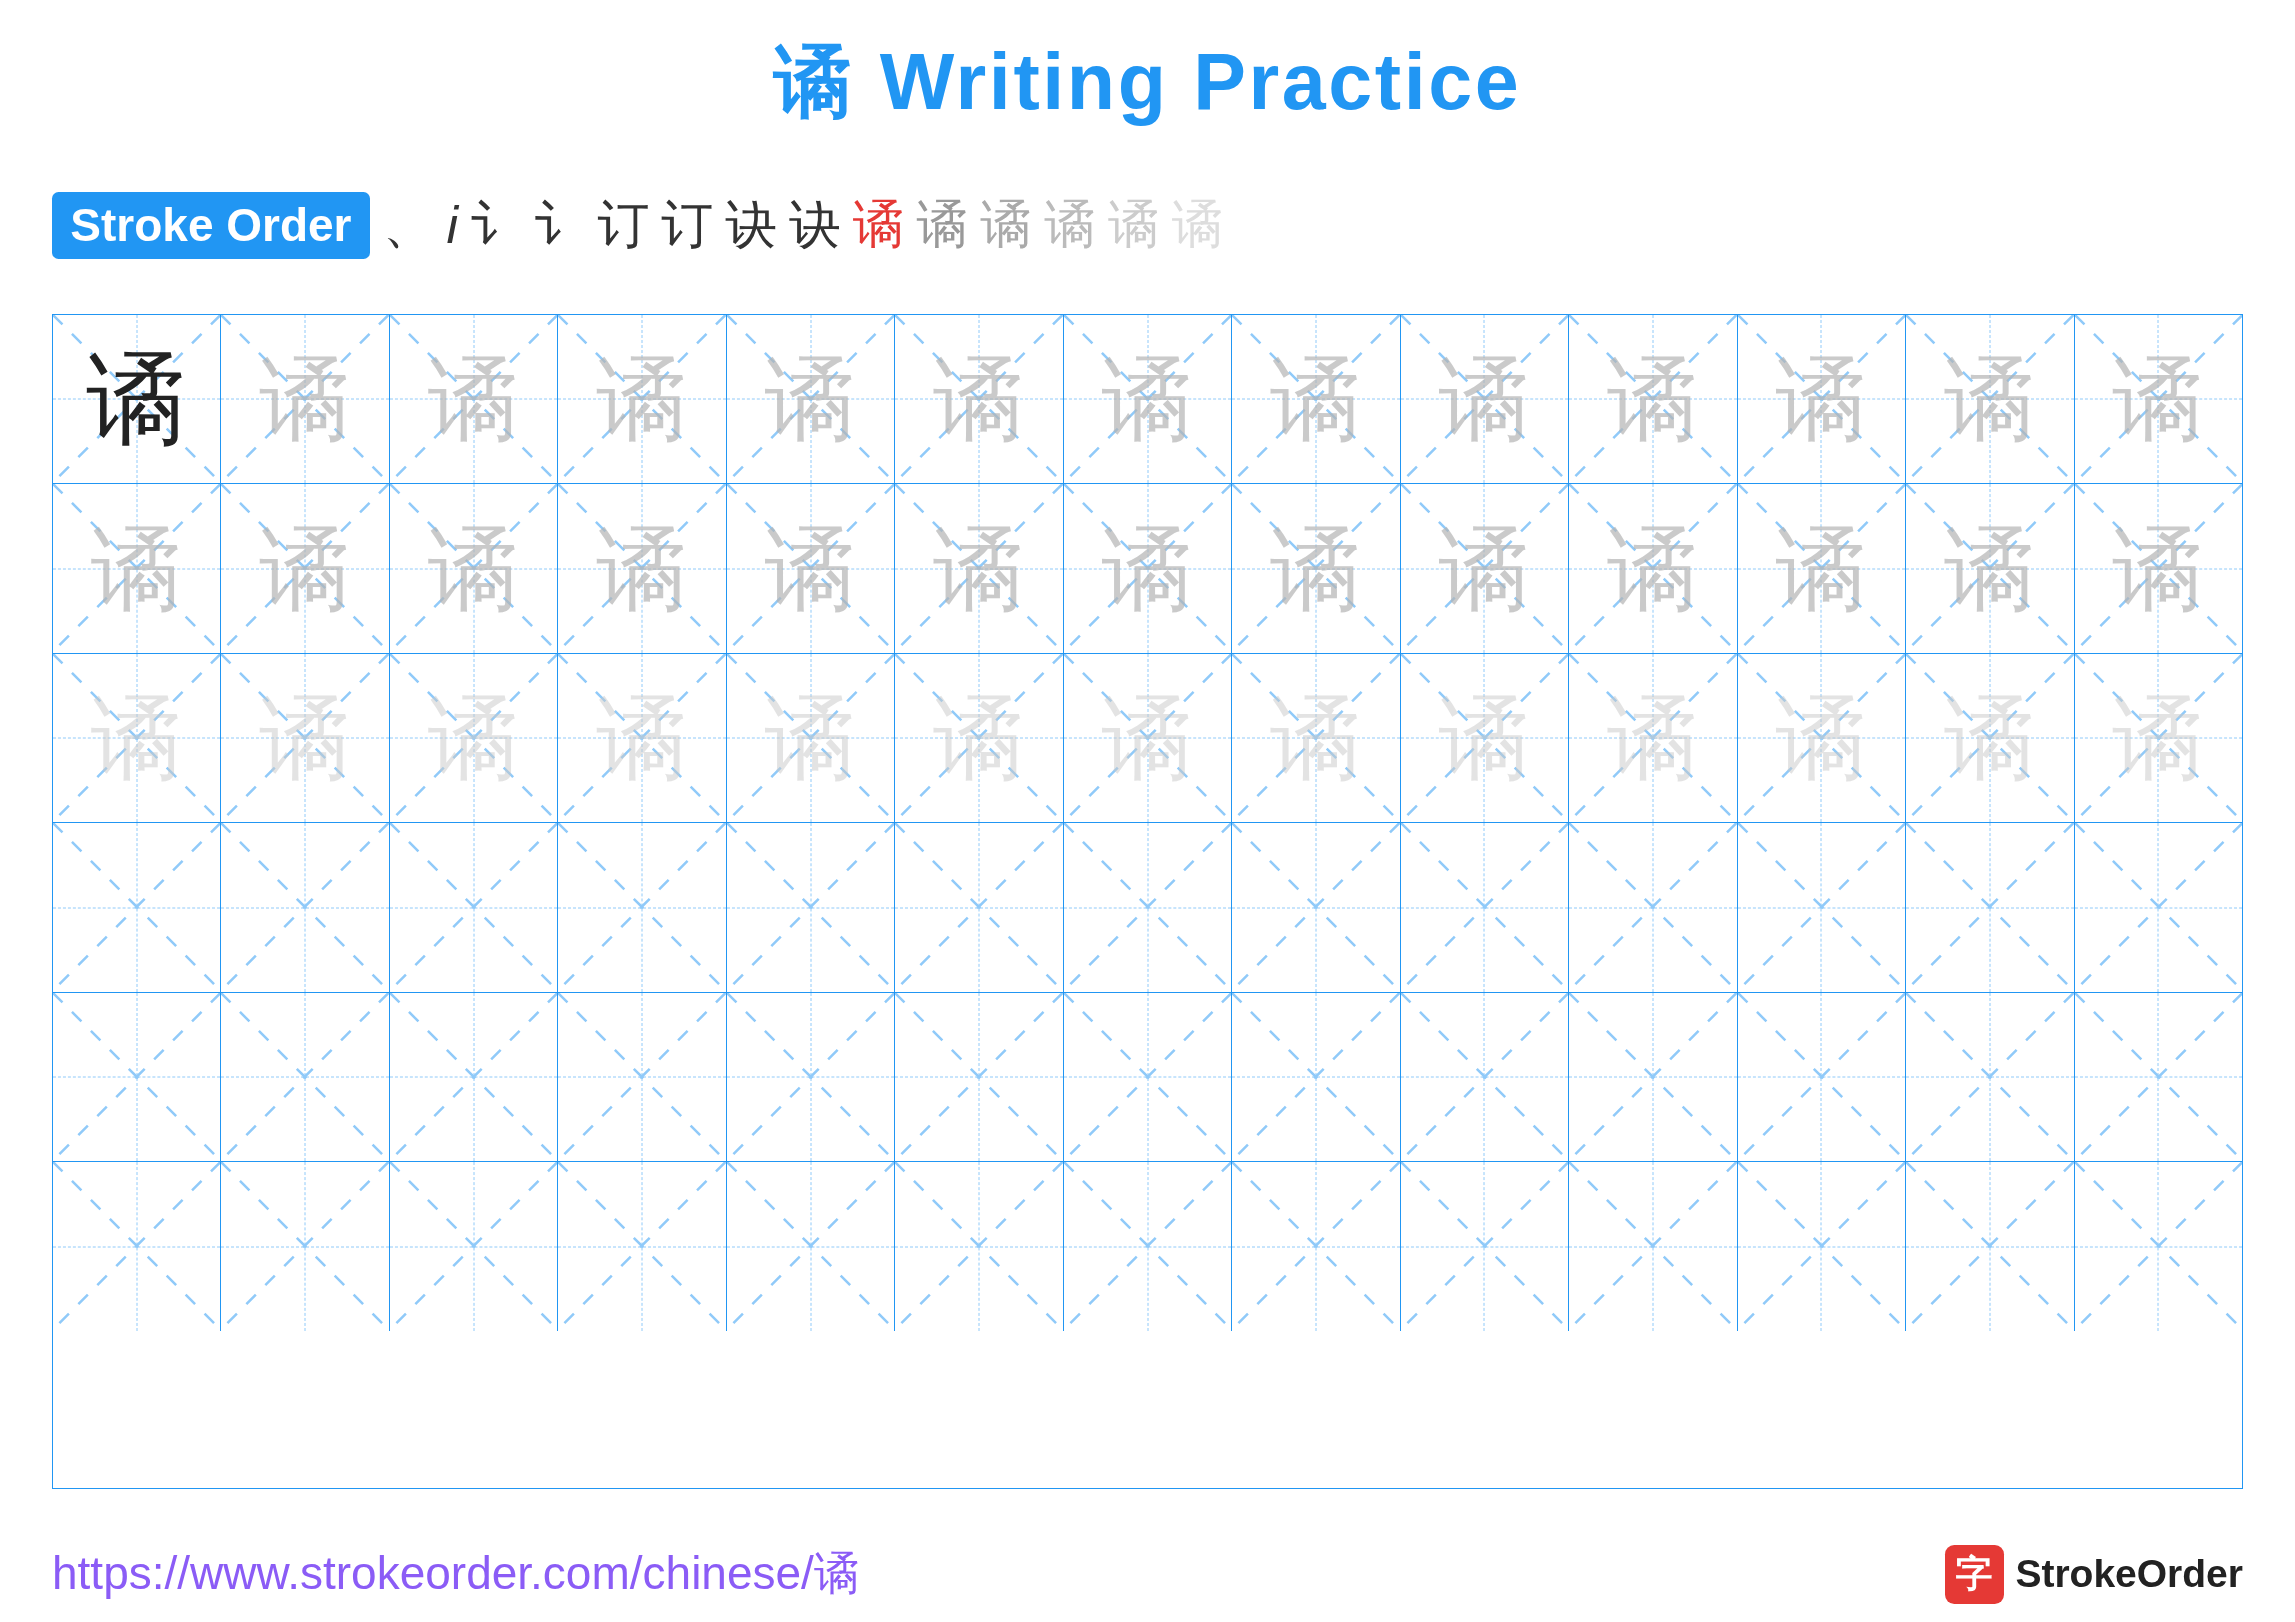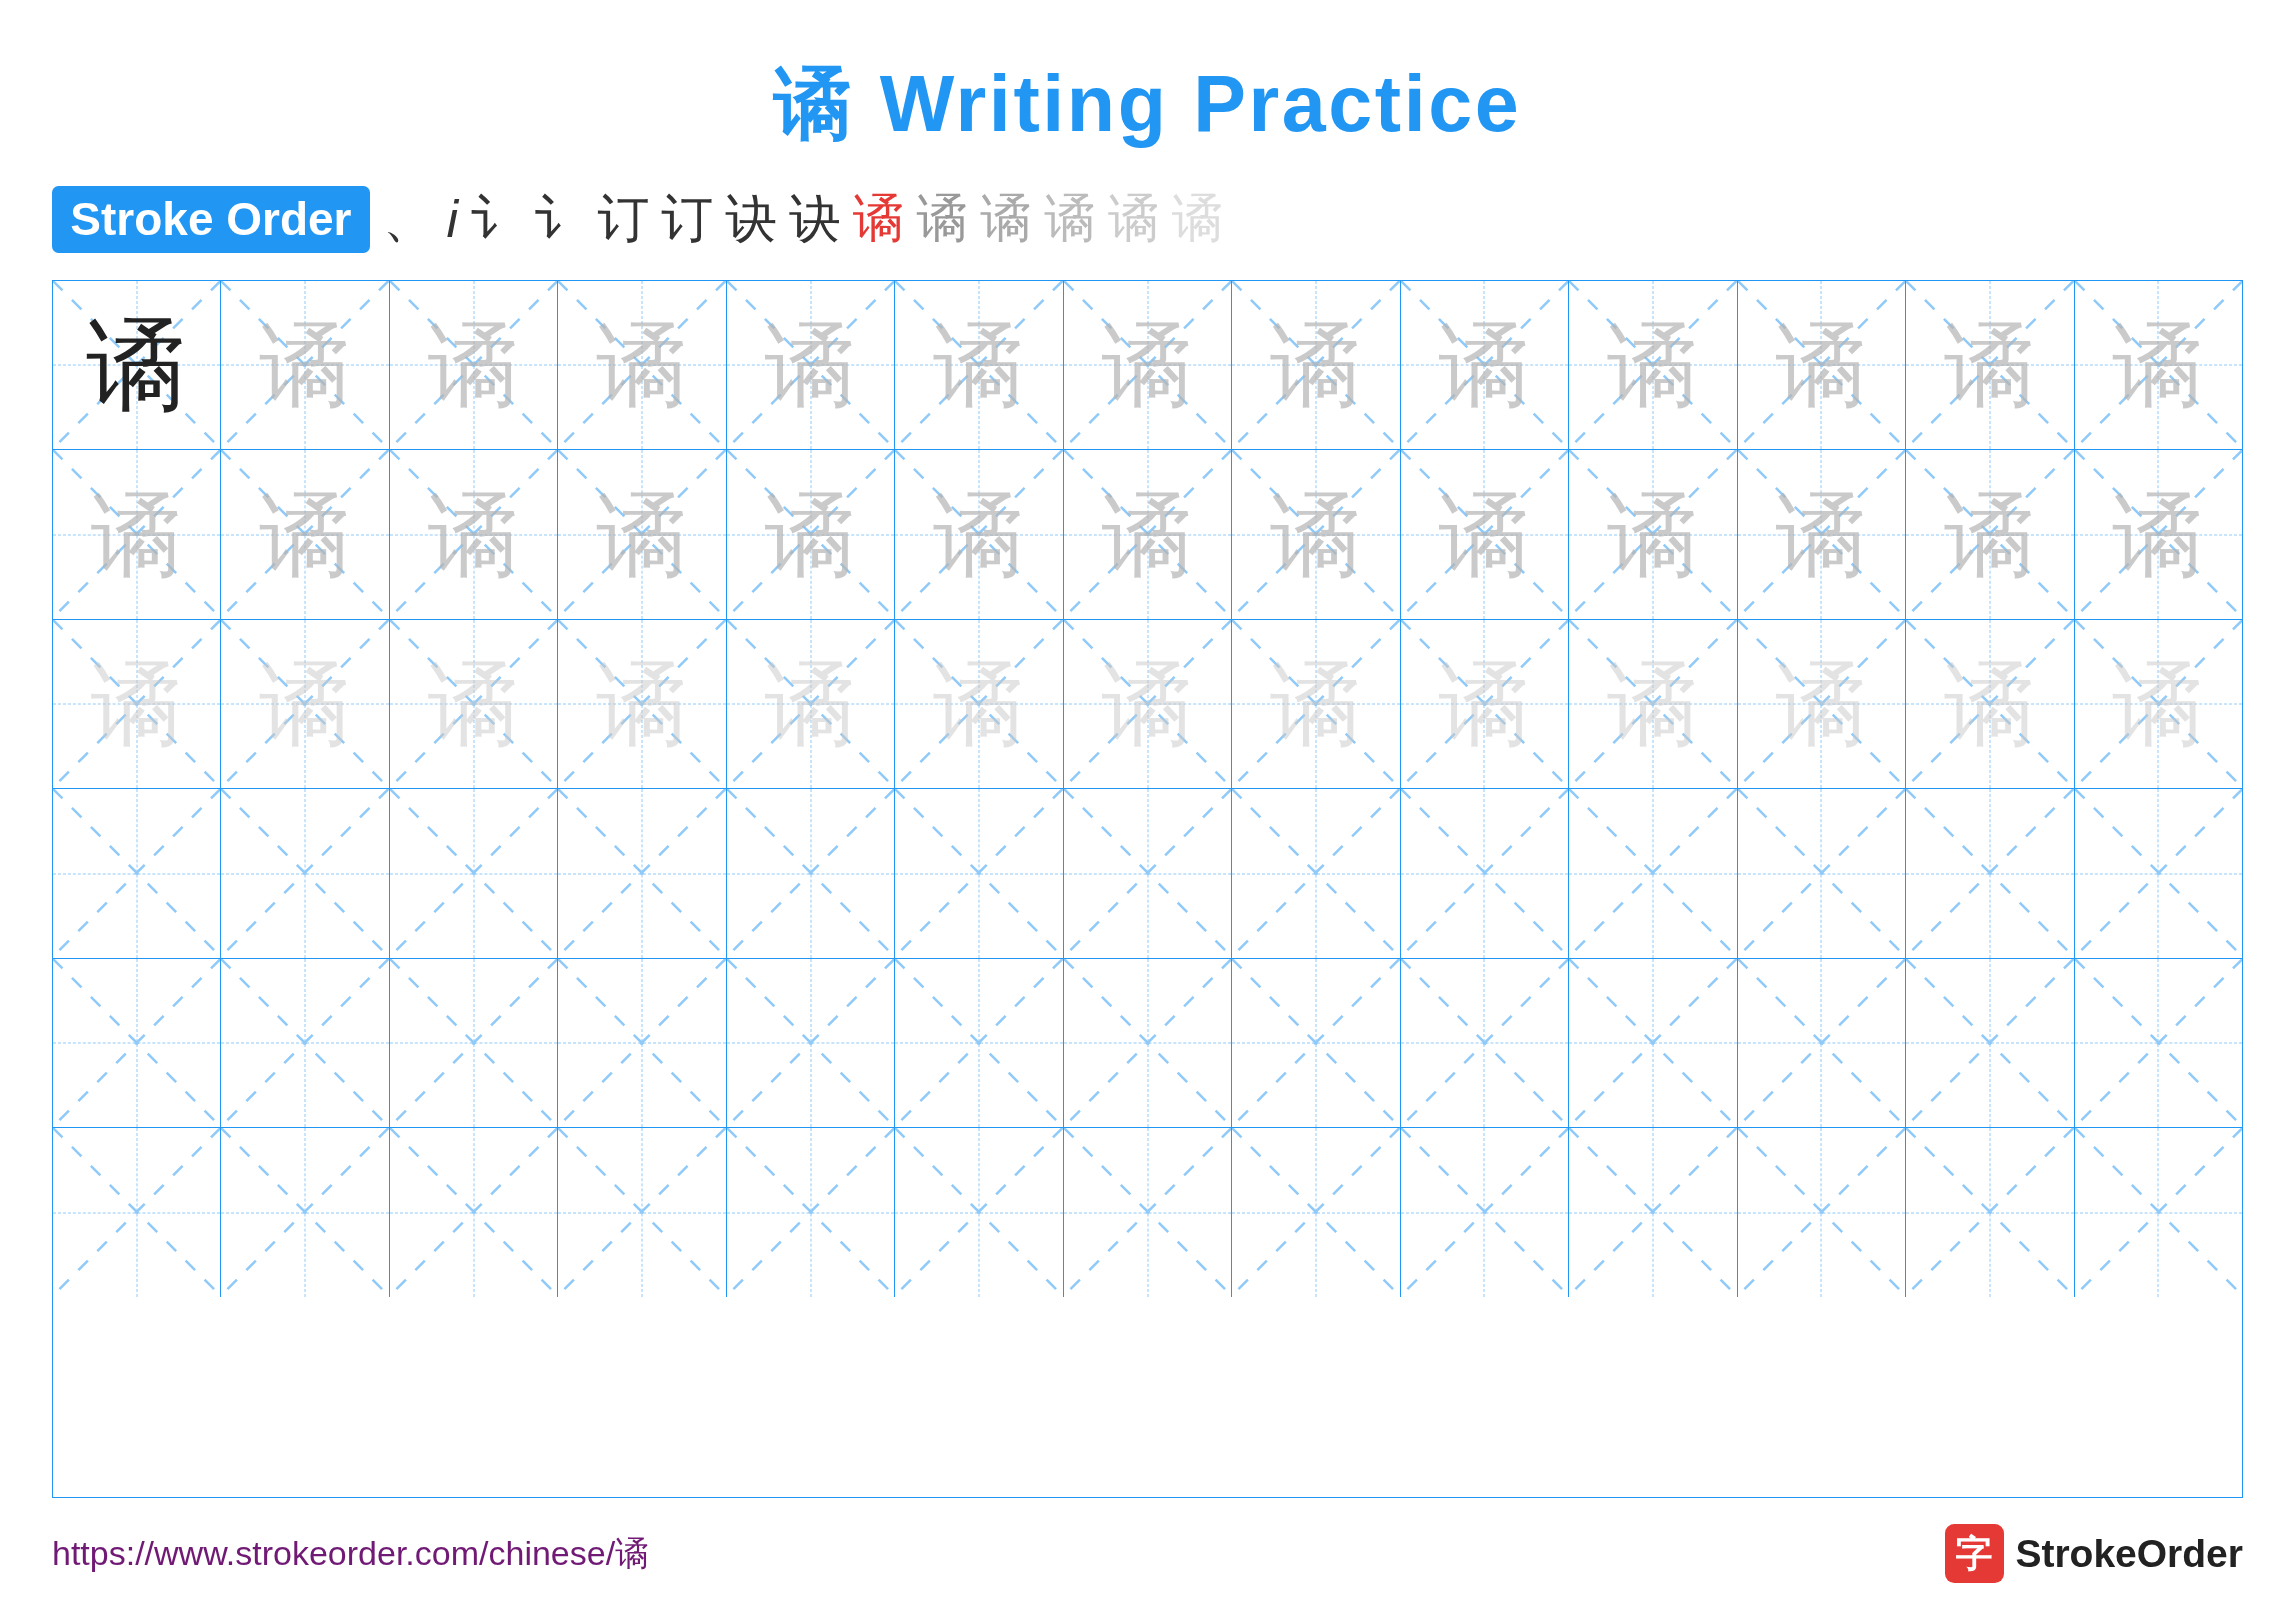--- a/index.html
+++ b/index.html
@@ -8,24 +8,25 @@
       font-family: Arial, sans-serif;
       width: 2295px;
       height: 1622px;
       position: relative;
       overflow: hidden;
     }
 
     .page {
       width: 100%;
       height: 100%;
-      padding: 39px 52px;
+      padding: 17px 52px;
       display: flex;
       flex-direction: column;
       align-items: center;
+      gap: 28px;
     }
 
     
     .title {
       font-size: 79px;
       font-weight: bold;
       color: #2196F3;
       margin-bottom: 26px;
       margin-top: 13px;
       letter-spacing: 2.6px;
@@ -134,22 +135,22 @@
     
     .footer {
       display: flex;
       justify-content: space-between;
       align-items: center;
       width: 100%;
       margin-top: 26px;
     }
 
     .footer-url {
-      color: #701a75;
-      font-size: 34px;
+      color: #8b5cf6;
+      font-size: 46px;
     }
 
     .footer-logo {
       display: flex;
       align-items: center;
       gap: 11.8px;
       font-size: 39px;
       font-weight: bold;
       color: #222;
     }

